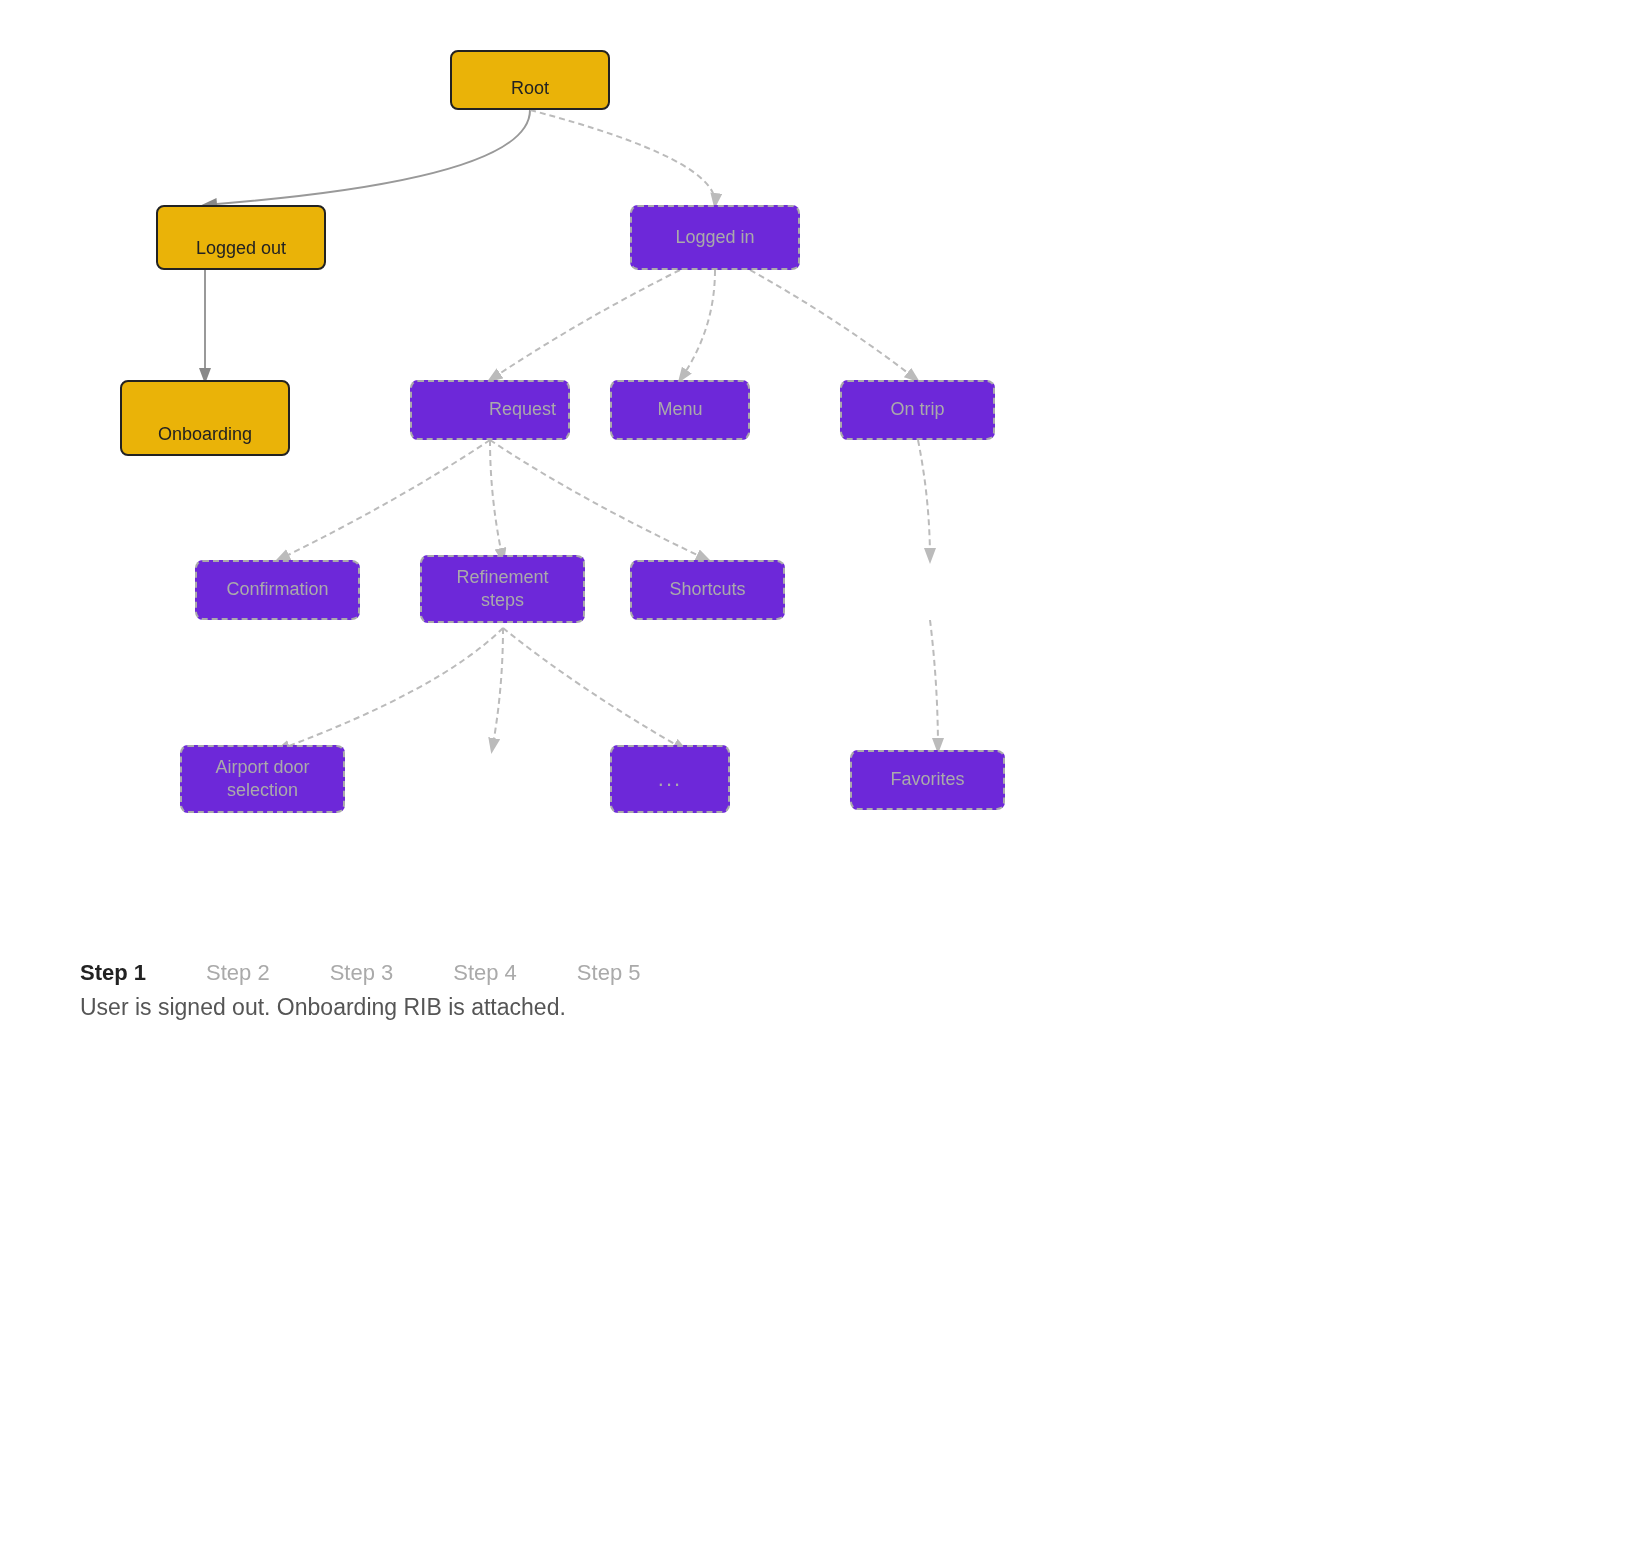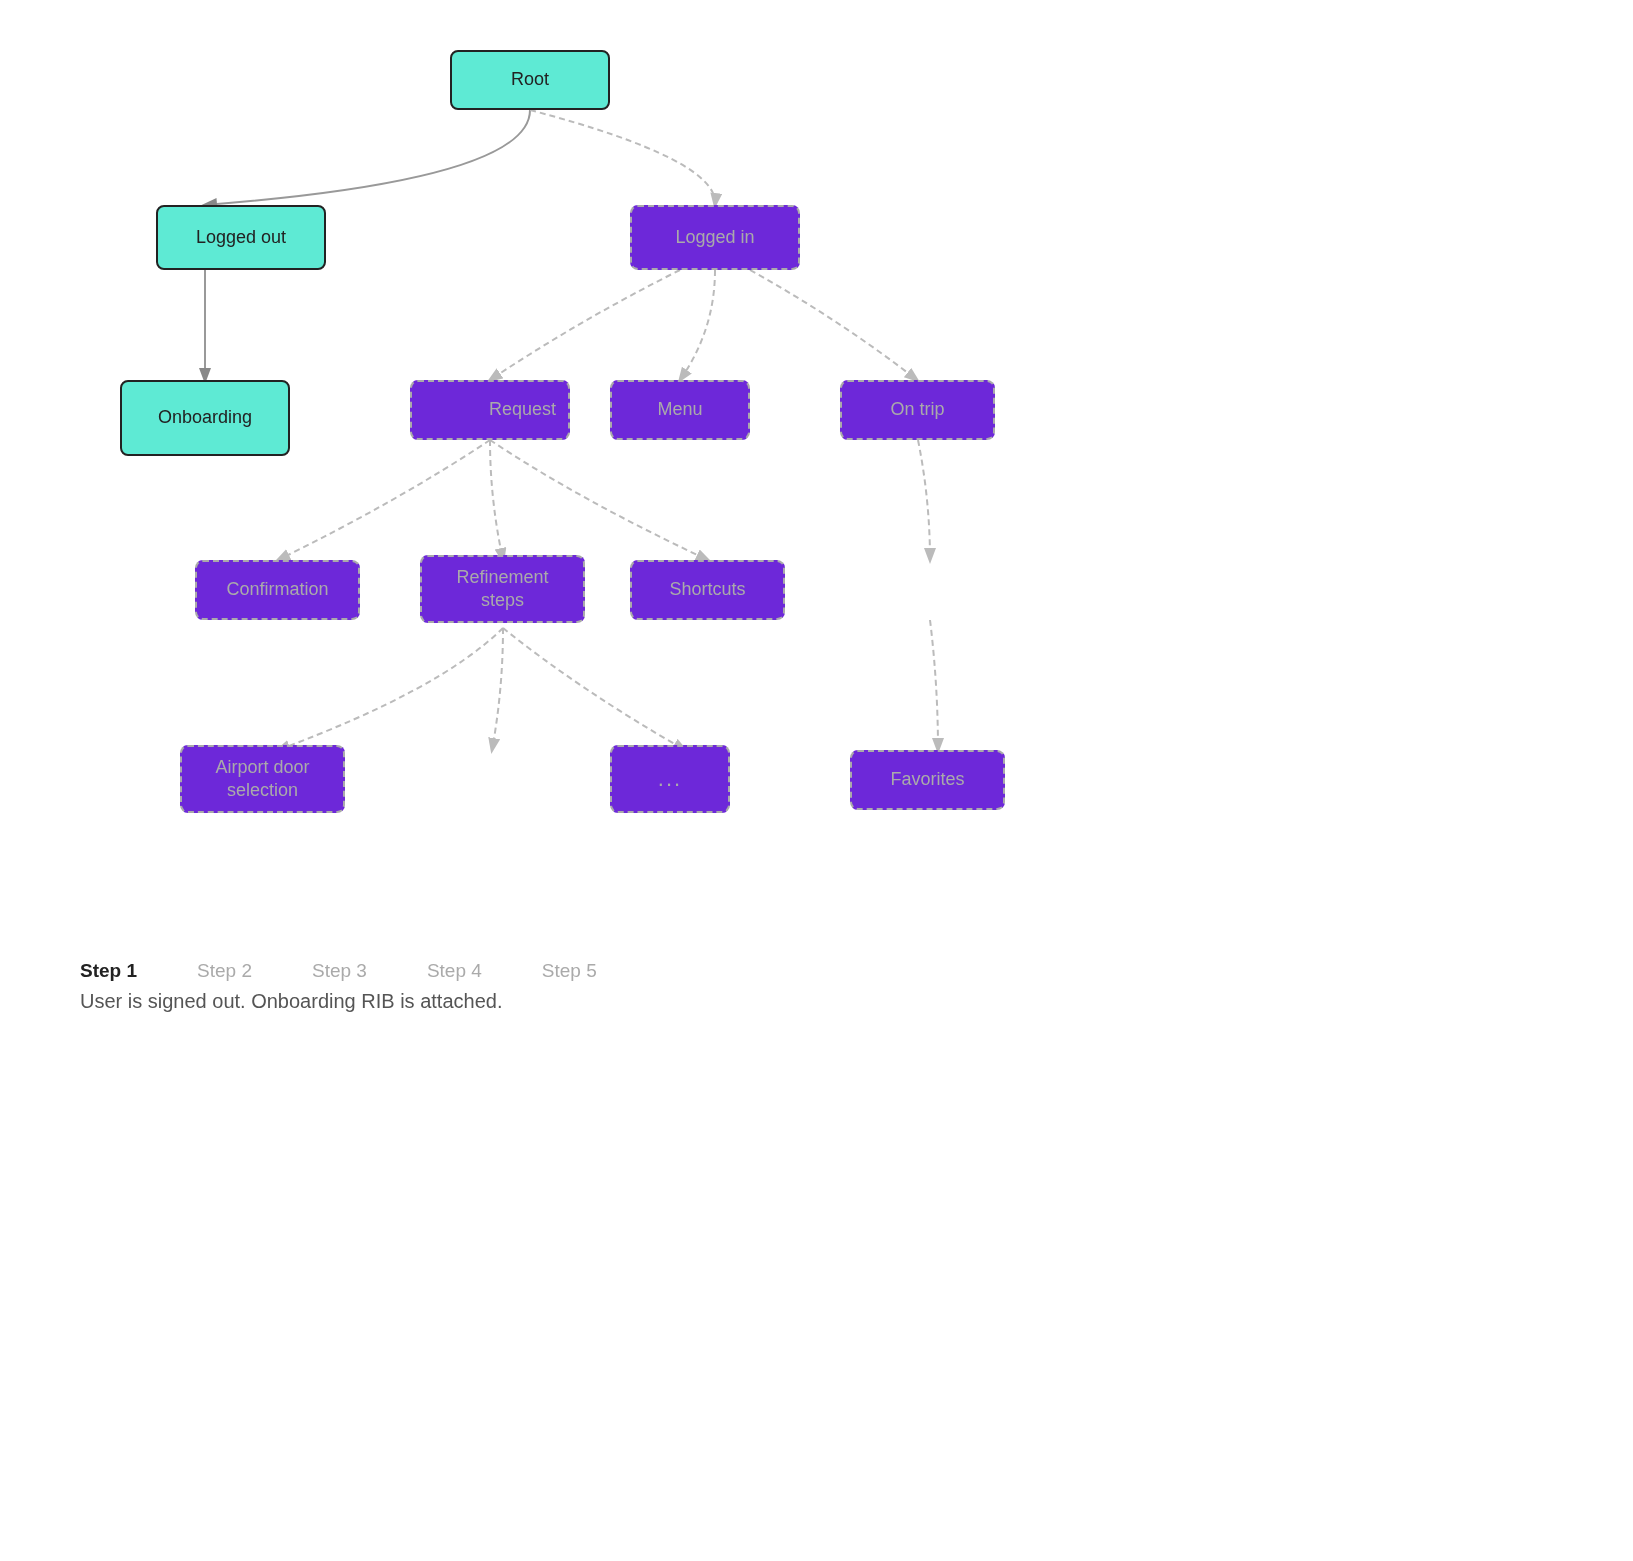--- a/index.html
+++ b/index.html
@@ -33,49 +33,50 @@
       text-align: center;
       border-radius: 8px;
       font-size: 18px;
       padding: 8px 12px;
       line-height: 1.3;
     }
 
     .node-solid {
       border: 2.5px solid #222;
       color: #222;
-      background: #5eead4;
+      background: #eab308;
+      align-items: flex-end;
     }
 
     .node-dashed {
       border: 2px dashed #aaa;
       color: #aaa;
       background: #6d28d9;
     }
 
     .steps-row {
       display: flex;
       gap: 60px;
       align-items: baseline;
       margin-top: 20px;
       padding-left: 60px;
     }
 
     .step-label {
-      font-size: 19px;
+      font-size: 22px;
       color: #aaa;
     }
 
     .step-label.active {
       font-weight: bold;
       color: #222;
     }
 
     .description {
-      font-size: 20px;
+      font-size: 23px;
       color: #555;
       margin-top: 8px;
       padding-left: 60px;
     }
   </style>
 </head>
 <body>
 
 <div class="diagram-container">
   <svg class="connector-layer">

